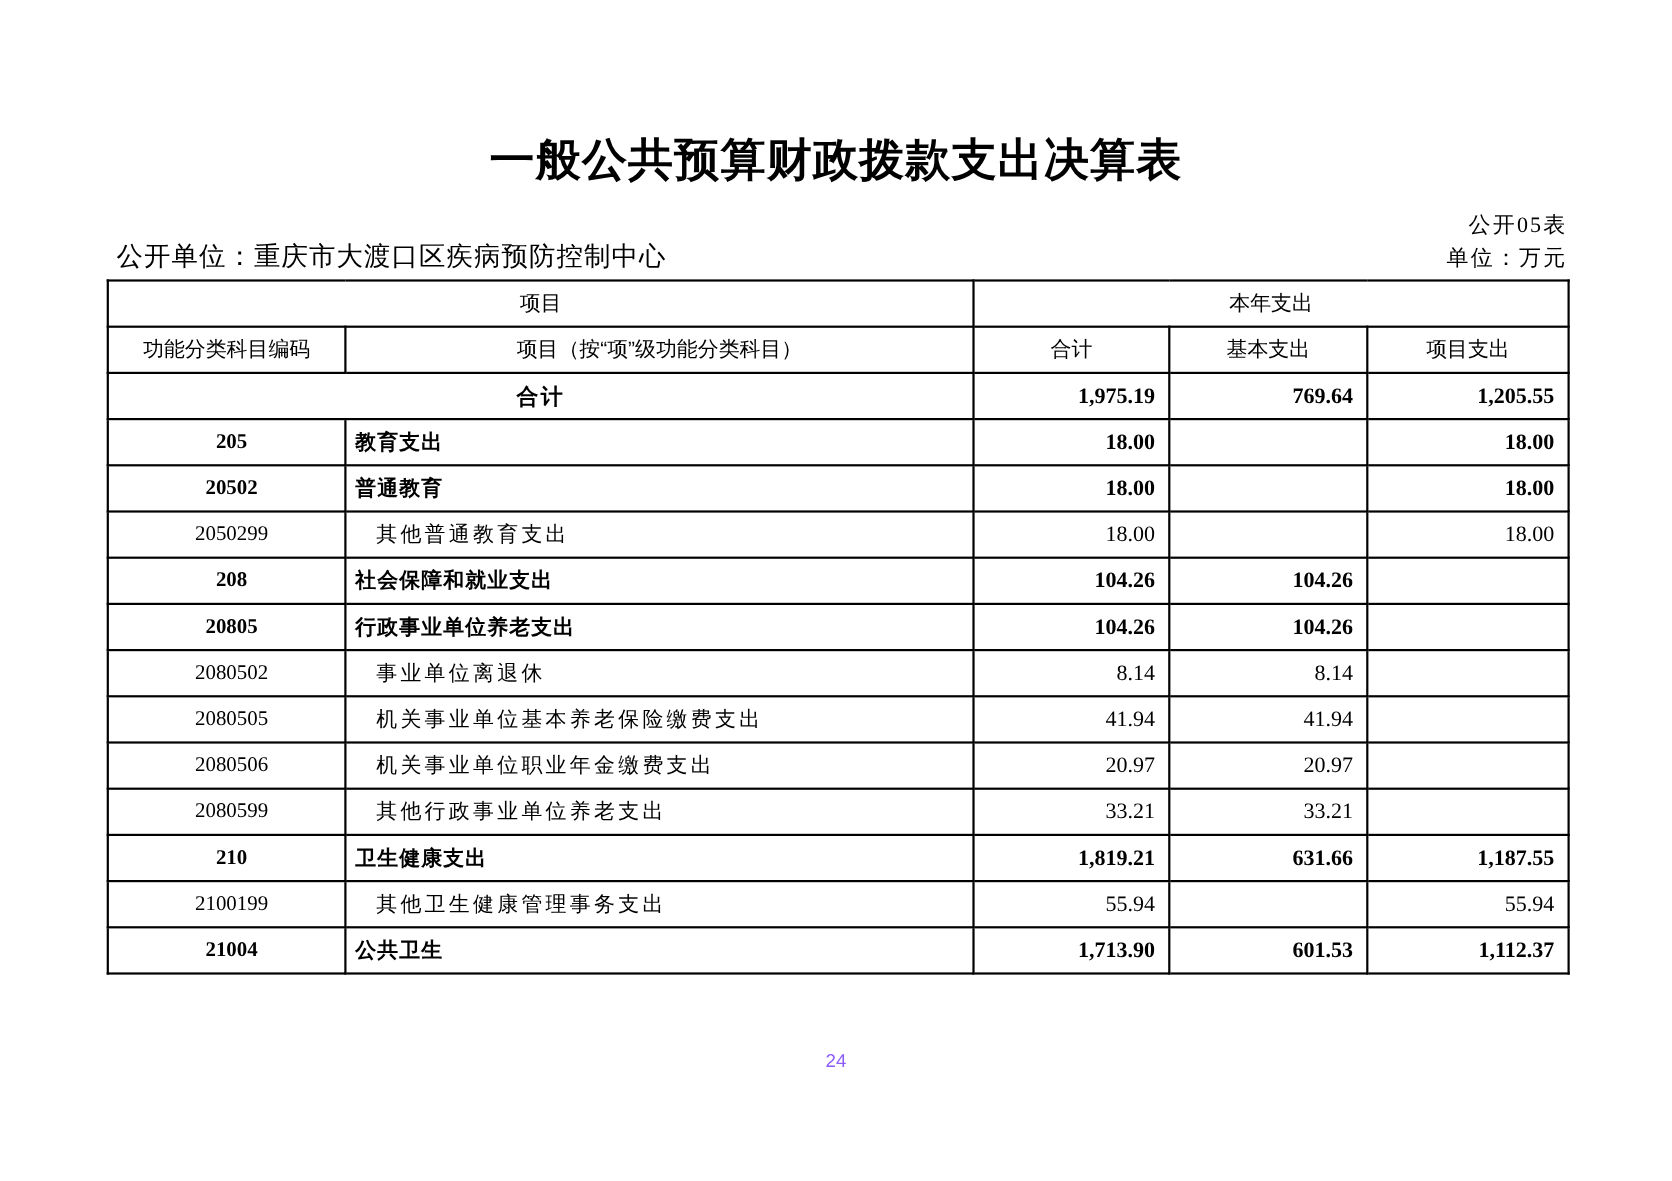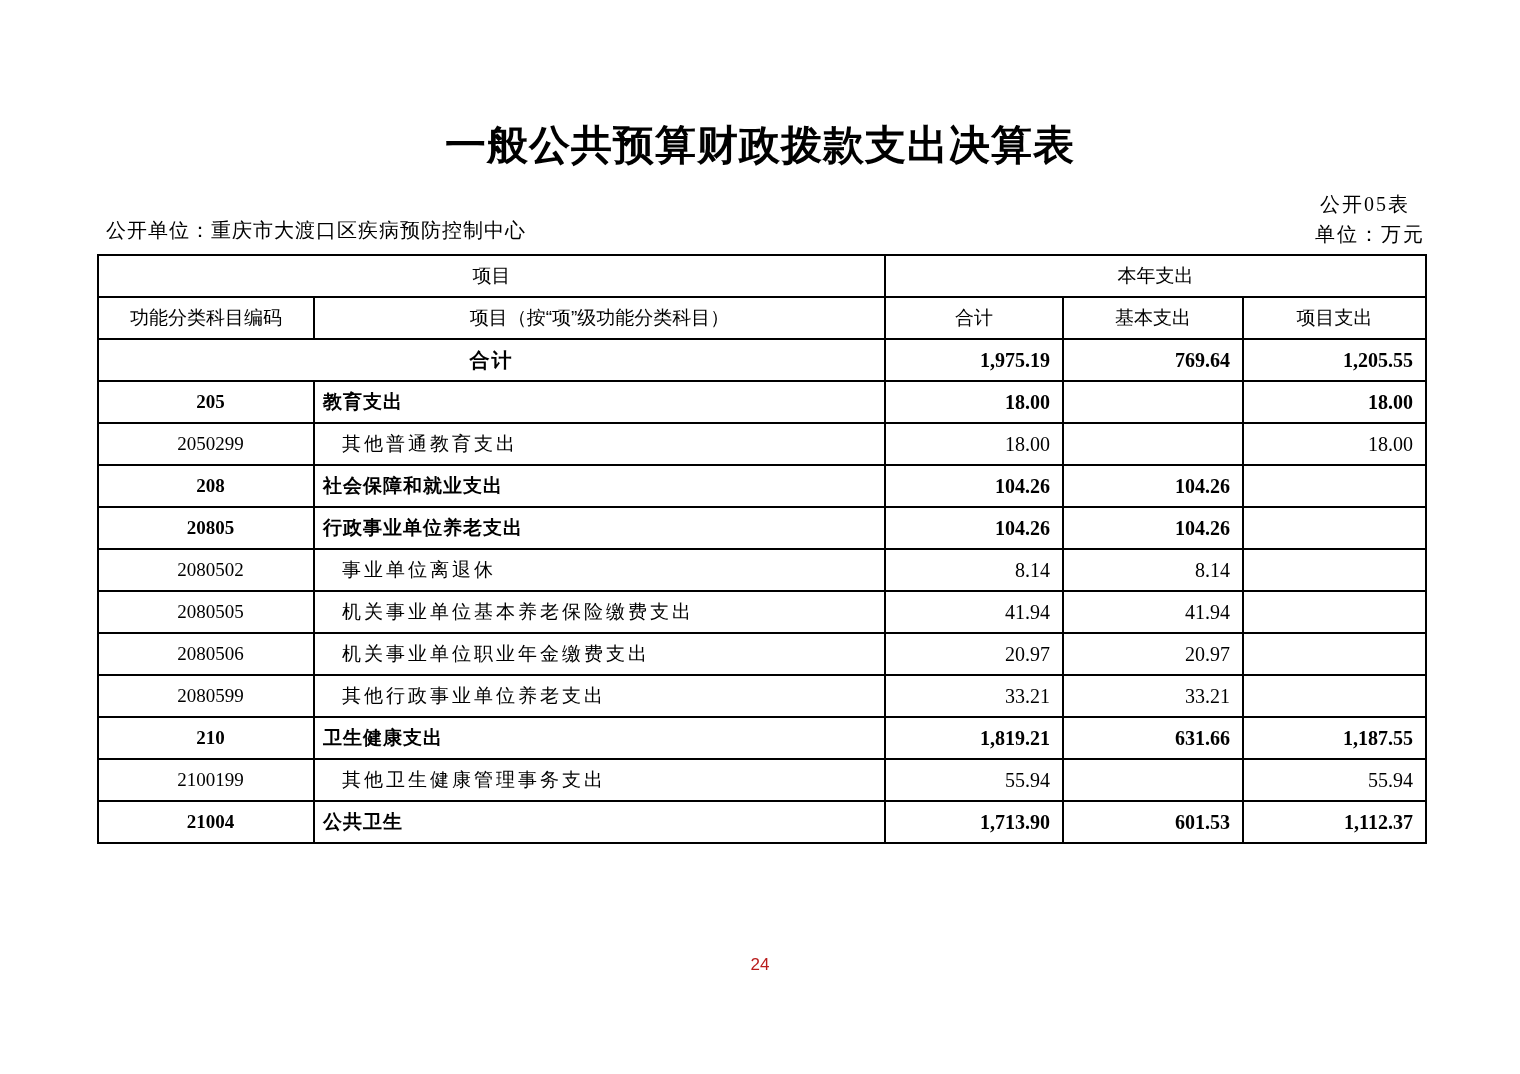--- a/index.html
+++ b/index.html
@@ -25,29 +25,29 @@
     width: 100%;
     text-align: center;
     font-family: "Liberation Sans", "DejaVu Sans", sans-serif;
     font-size: 41px;
     font-weight: bold;
     letter-spacing: 1px;
   }
   .meta-table-no {
     position: absolute;
     top: 191px;
-    right: 110px;
+    right: 95px;
     font-size: 20px;
     letter-spacing: 2px;
   }
   .meta-unit-name {
     position: absolute;
     top: 217px;
     left: 106px;
-    font-size: 20px;
+    font-size: 24px;
     letter-spacing: 1px;
   }
   .meta-currency {
     position: absolute;
     top: 221px;
     right: 95px;
     font-size: 20px;
     letter-spacing: 2px;
     font-family: Liberation Mono, monospace;
   }
@@ -99,21 +99,21 @@
   }
   tr.bold td { font-weight: bold; }
   .page-number {
     position: absolute;
     top: 955px;
     left: 0;
     width: 100%;
     text-align: center;
     font-family: "Liberation Sans", "DejaVu Sans", sans-serif;
     font-size: 17px;
-    color: #b91c1c;
+    color: #8b5cf6;
   }
 </style>
 </head>
 <body>
 
 <div class="page">
 
   <div class="doc-title">一般公共预算财政拨款支出决算表</div>
 
   <div class="meta-table-no">公开05表</div>
@@ -150,20 +150,27 @@
           <td class="num">769.64</td>
           <td class="num">1,205.55</td>
         </tr>
         <tr class="bold">
           <td class="code">205</td>
           <td class="name">教育支出</td>
           <td class="num">18.00</td>
           <td class="num"></td>
           <td class="num">18.00</td>
         </tr>
+        <tr class="bold">
+          <td class="code">20502</td>
+          <td class="name">普通教育</td>
+          <td class="num">18.00</td>
+          <td class="num"></td>
+          <td class="num">18.00</td>
+        </tr>
         <tr class="detail">
           <td class="code">2050299</td>
           <td class="name">其他普通教育支出</td>
           <td class="num">18.00</td>
           <td class="num"></td>
           <td class="num">18.00</td>
         </tr>
         <tr class="bold">
           <td class="code">208</td>
           <td class="name">社会保障和就业支出</td>

